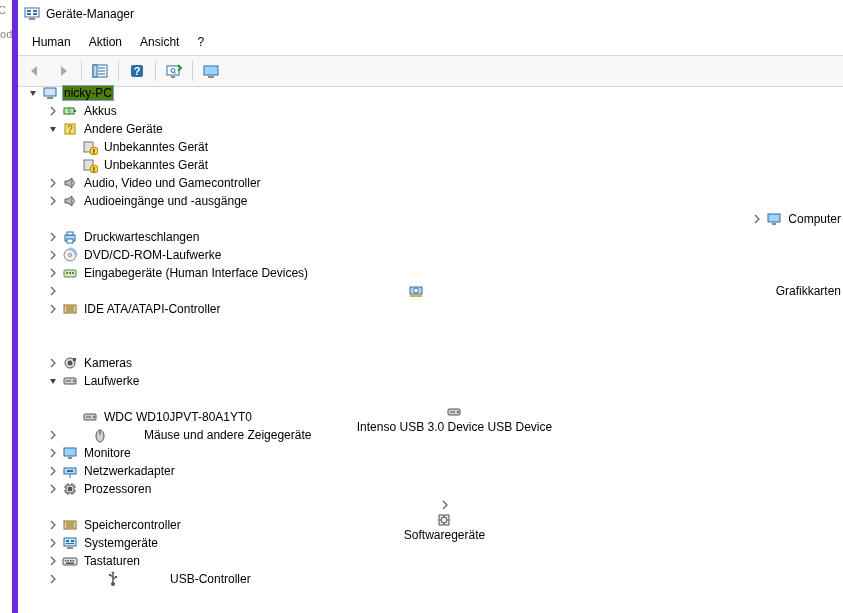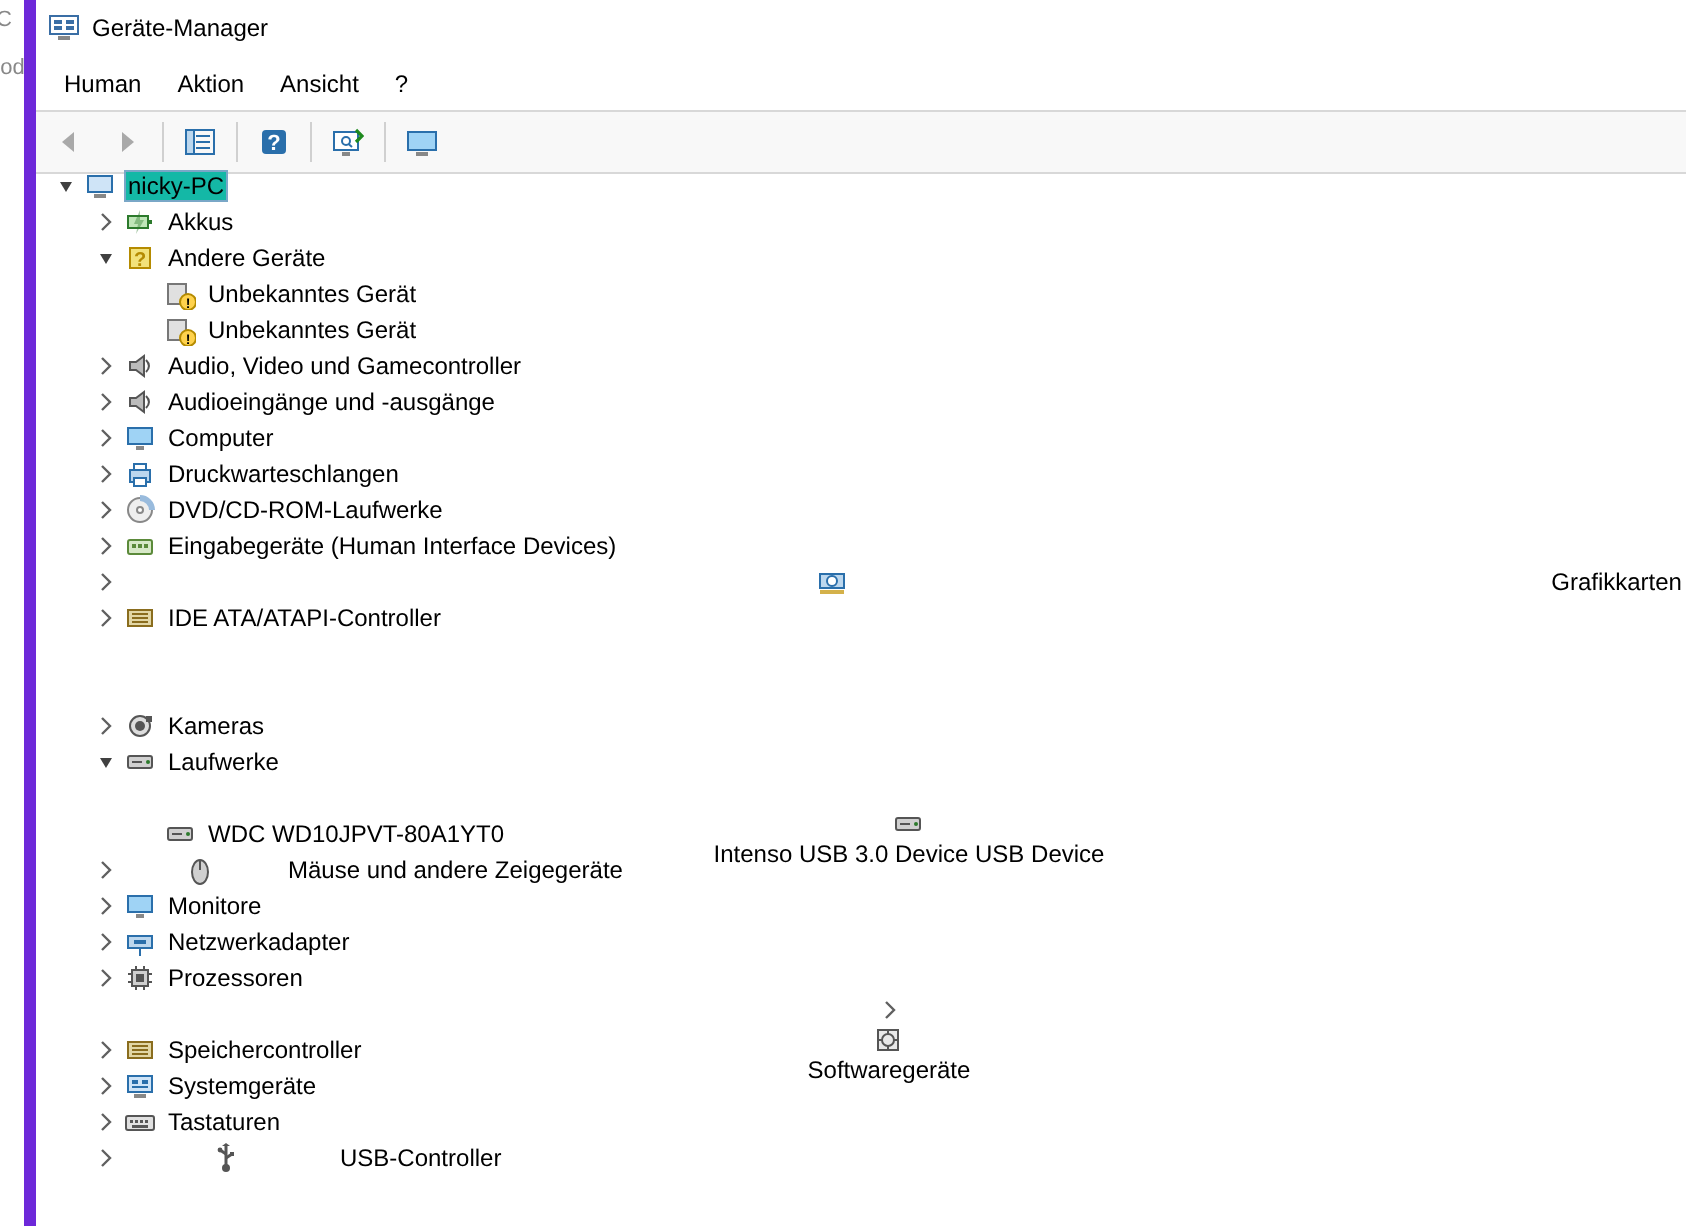--- a/index.html
+++ b/index.html
@@ -84,21 +84,21 @@
   .expander.blank { visibility:hidden; }
   .expander svg { display:block; }
   .node .icon {
     width:16px; height:16px; margin: 0 4px 0 2px; flex:0 0 16px;
     display:flex; align-items:center; justify-content:center;
   }
   .node .label {
     padding: 0 2px;
   }
   .node.selected .label {
-    background: #14b8a6;
+    background: #4d7c0f;
     border: 1px solid #7aa7c7;
     padding: 0 1px;
   }
   
   .outside {
     position: absolute; left:0; top:0; width:12px; height:40px;
     color:#888; font-size:11px; overflow:hidden;
   }
 </style>
 </head>
@@ -266,21 +266,21 @@
           </svg>
         </span>
         <span class="icon">
           <svg width="16" height="16" viewBox="0 0 16 16">
             <path d="M3 6 h3 l4 -3 v10 l-4 -3 h-3 z" fill="#bcbcbc" stroke="#555"></path>
             <path d="M11 5 q3 3 0 6" fill="none" stroke="#555"></path>
           </svg>
         </span>
         <span class="label">Audioeingänge und -ausgänge</span>
       </div>
-      <div class="node" style="padding-left: 24px;">
+      <div class="node" style="padding-left: 24px; justify-content: flex-end;">
         <span class="expander">
           <svg width="10" height="10" viewBox="0 0 10 10">
             <path d="M3 1 L7 5 L3 9" fill="none" stroke="#606060" stroke-width="1.2"></path>
           </svg>
         </span>
         <span class="icon">
           <svg width="16" height="16" viewBox="0 0 16 16">
             <rect x="2" y="3" width="12" height="8" fill="#9fd3f5" stroke="#2a6fab"></rect>
             <rect x="6" y="12" width="4" height="2" fill="#888"></rect>
           </svg>

